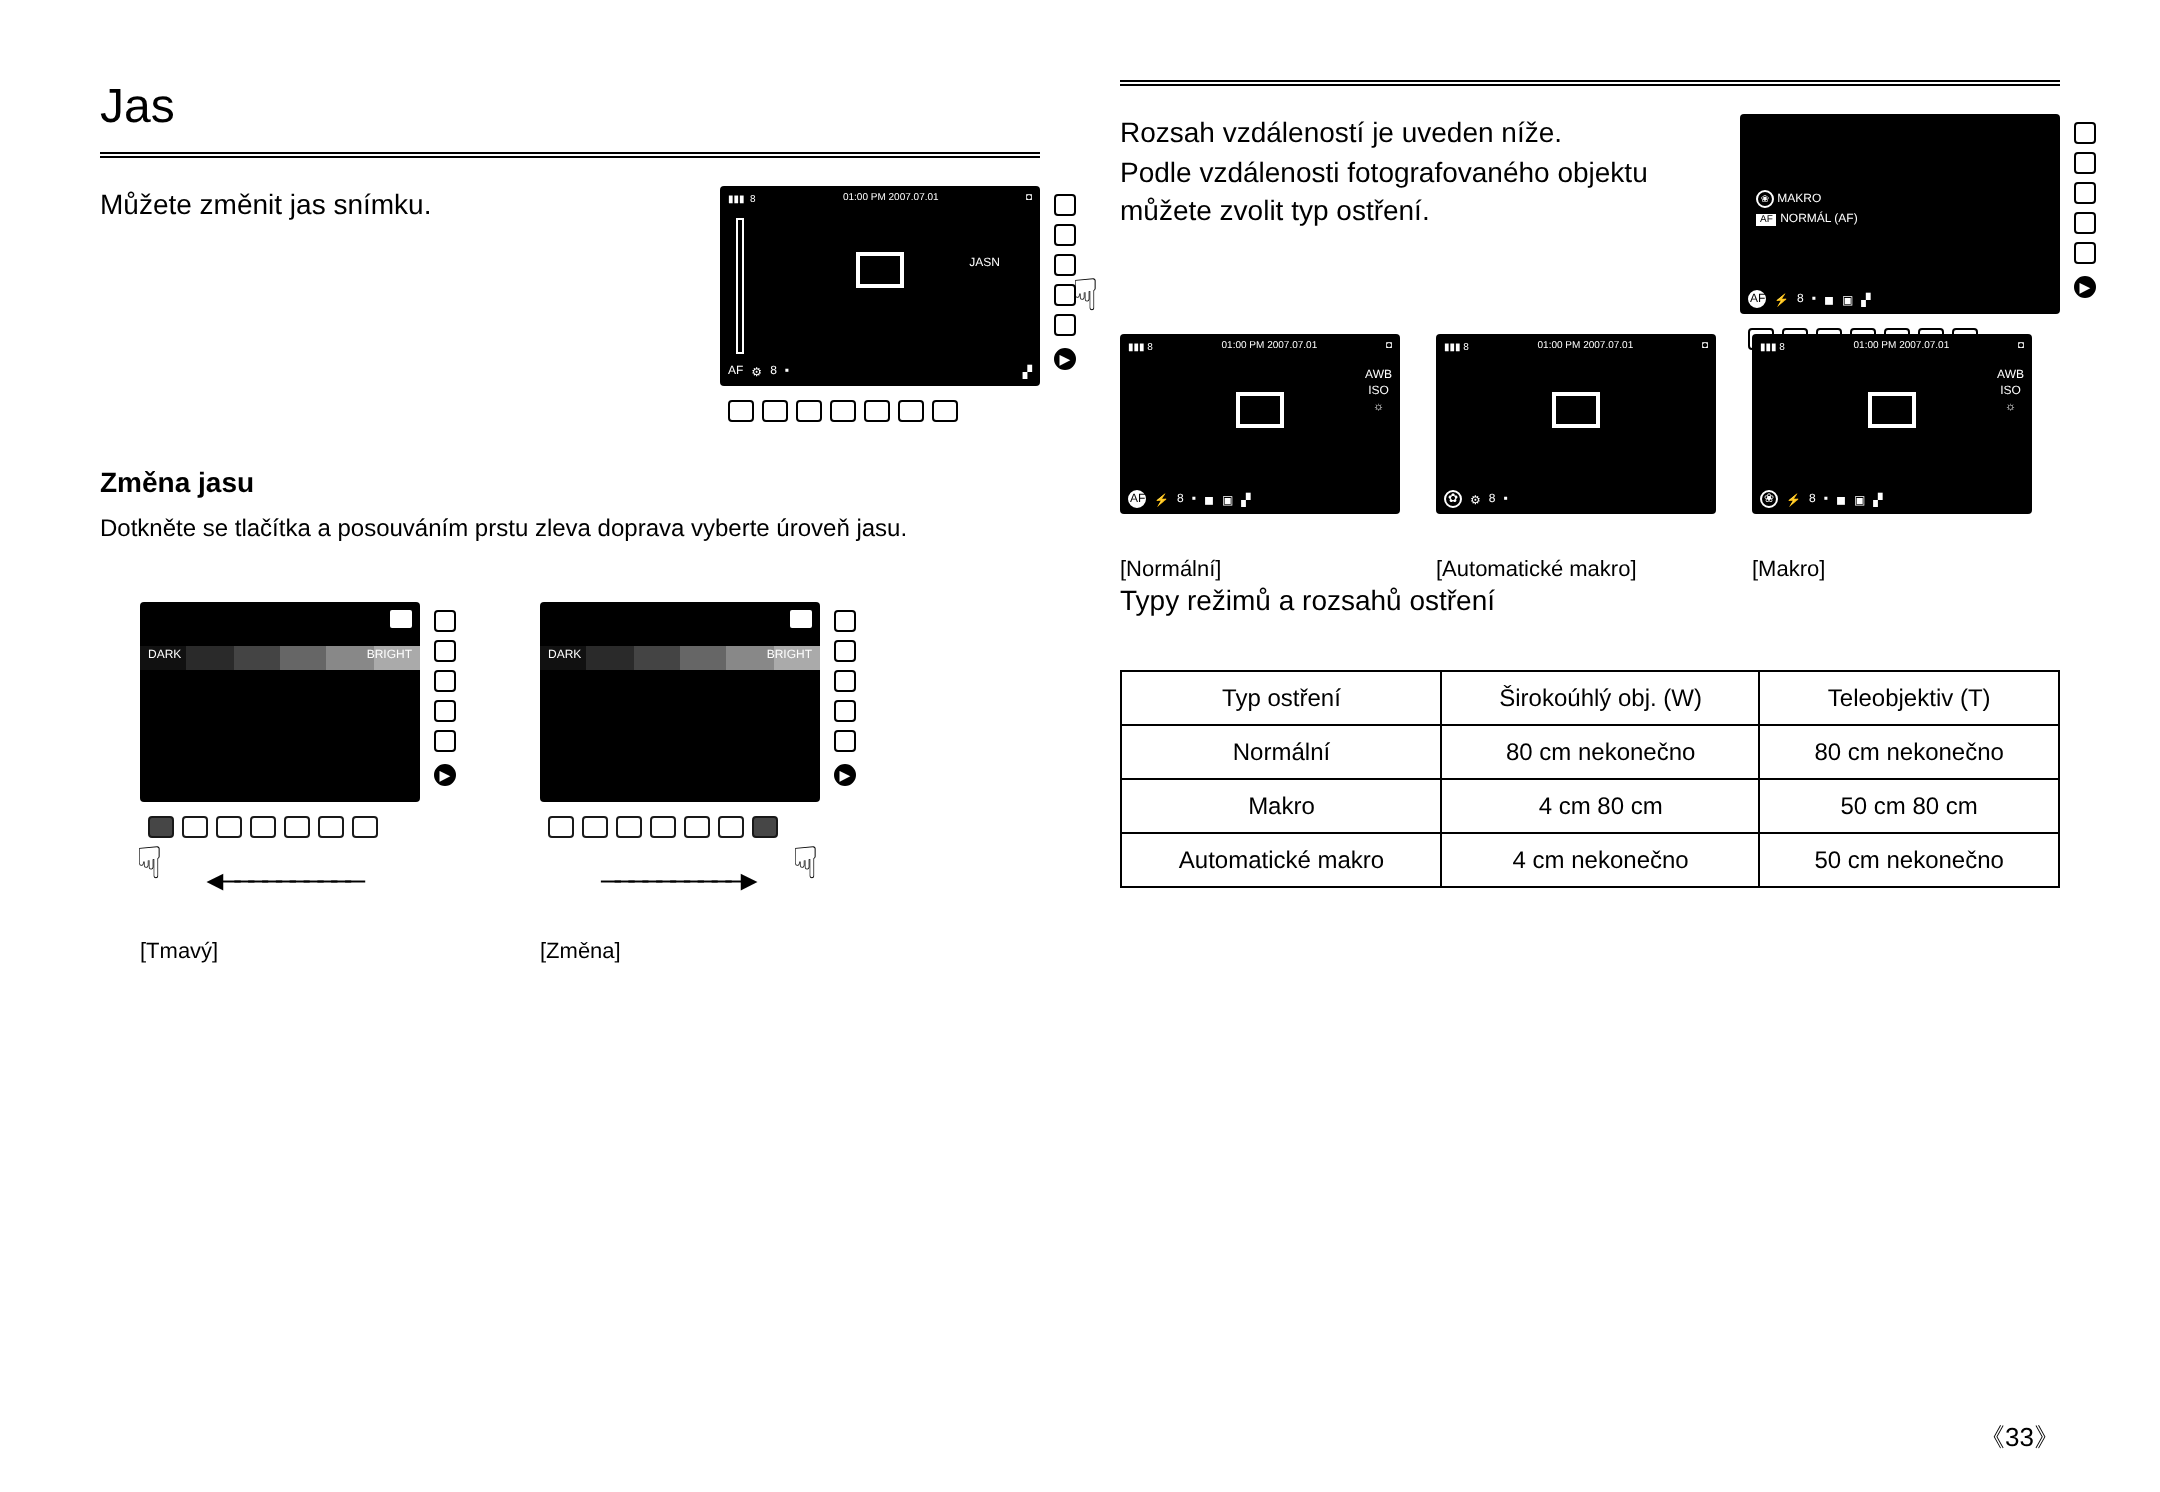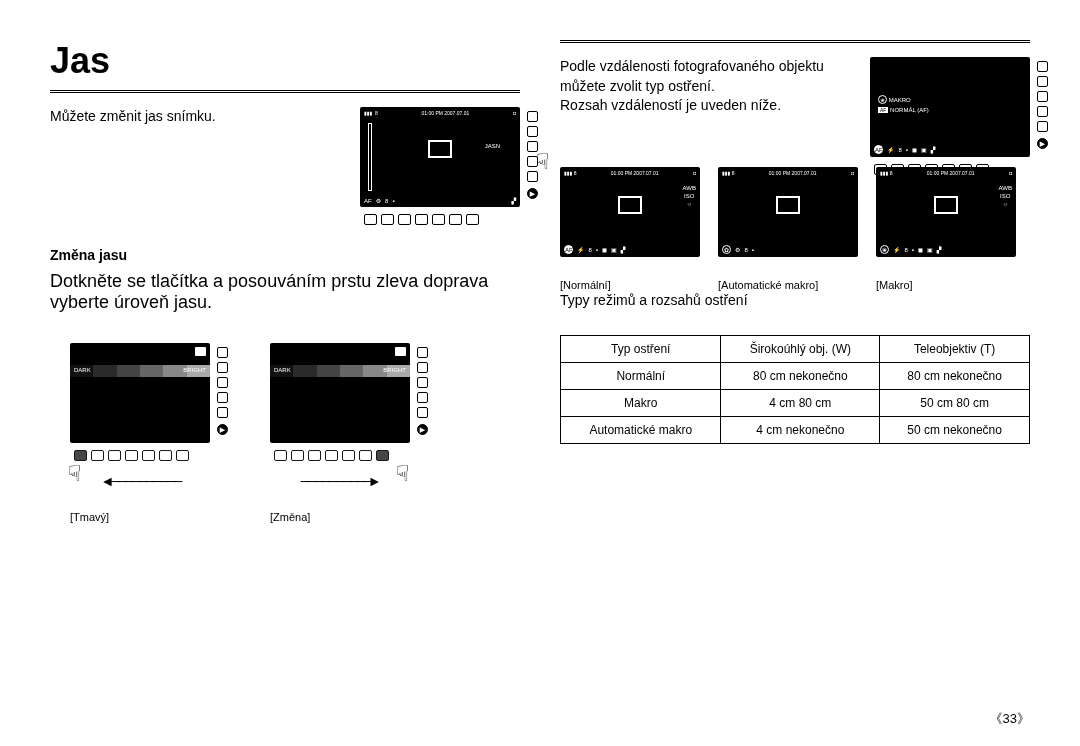--- a/index.html
+++ b/index.html
@@ -13,33 +13,33 @@
   }
   .page {
     display: flex;
     gap: 40px;
   }
   .col {
     flex: 1;
     position: relative;
   }
   h1 {
-    font-size: 36px;
-    font-weight: bold;
+    font-size: 24px;
+    font-weight: normal;
     margin-bottom: 8px;
   }
   .rule {
     border-top: 1px solid #000;
     border-bottom: 1px solid #000;
     height: 3px;
     margin-bottom: 14px;
   }
   .desc { font-size: 14px; line-height: 1.4; }
   .section-title { font-size: 14px; margin-top: 40px; margin-bottom: 8px; }
-  .instr { font-size: 18px; margin-bottom: 19px; }
+  .instr { font-size: 12px; margin-bottom: 19px; }
 
   
   .screen-wrap { position: relative; display: inline-block; }  
   .screen {
     background: #000;
     color: #fff;
     border-radius: 2px;
     position: relative;
   }
   .screen.mid   { width: 140px; height: 90px; font-size: 6px; }
@@ -242,22 +242,22 @@
         <div class="screen-label">[Změna]</div>
       </div>
     </div>
   </div>
 
   <div class="col">
     <div class="rule"></div>
 
     <div class="top-right-block">
       <div style="flex:1;">
+        <p class="desc">Rozsah vzdáleností je uveden níže.</p>
         <p class="desc">Podle vzdálenosti fotografovaného objektu můžete zvolit typ ostření.</p>
-        <p class="desc">Rozsah vzdáleností je uveden níže.</p>
       </div>
 
       <div class="screen-wrap">
         <div class="screen large">
           <div class="side-text">
             <div><span class="circle">❀</span> <span>MAKRO</span></div>
             <div><span style="background:#fff;color:#000;padding:0 2px;font-size:5px;">AF</span> <span>NORMÁL (AF)</span></div>
           </div>
           <div class="bottom-icons">
             <span class="circle af-circle">AF</span>

